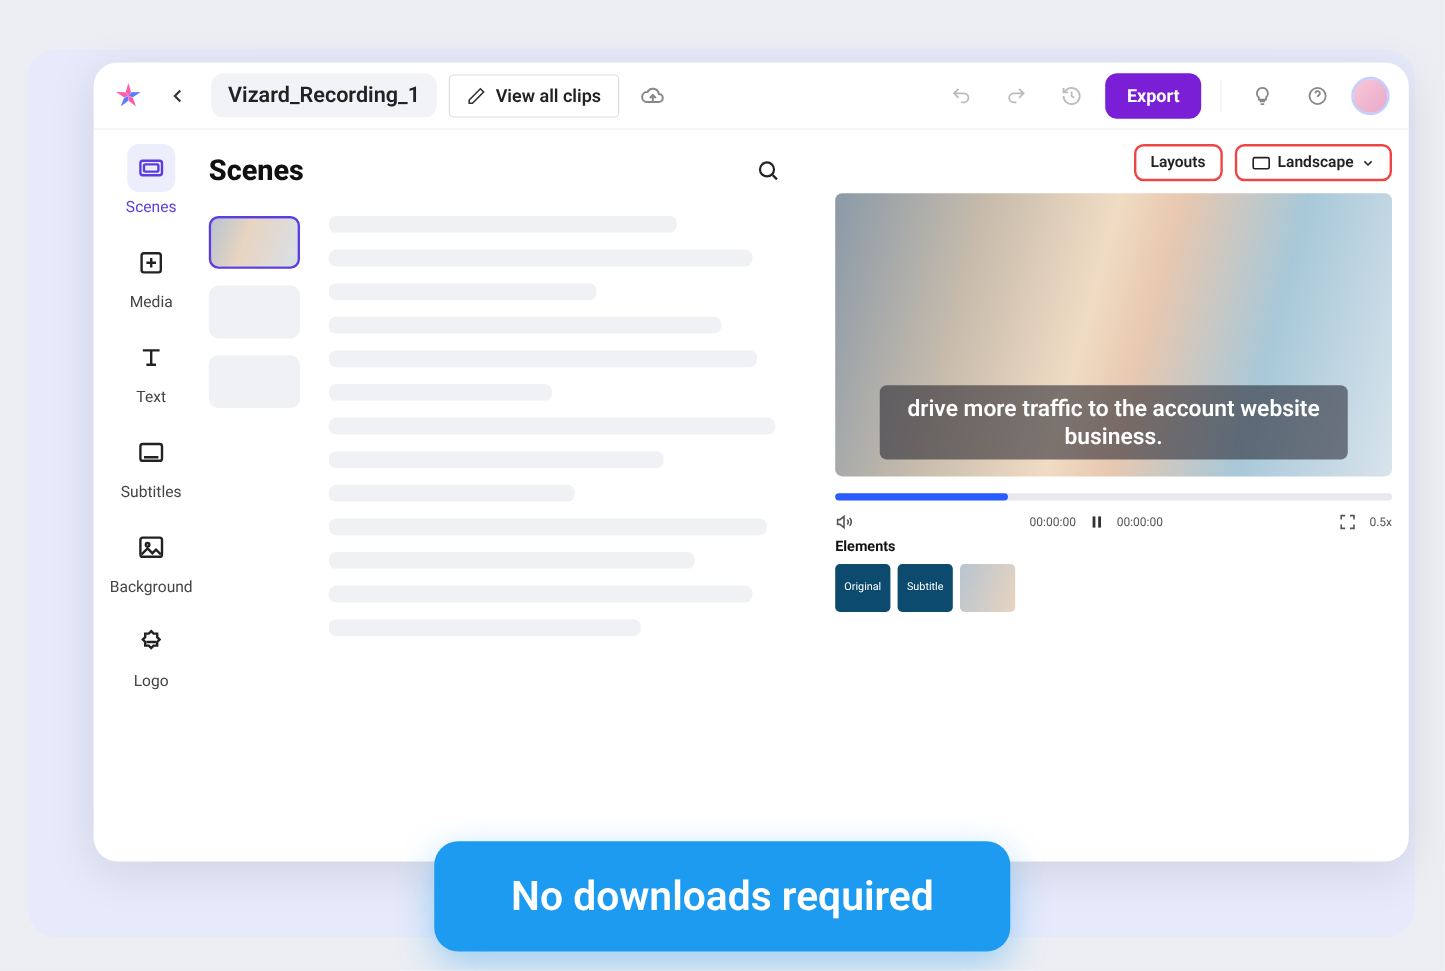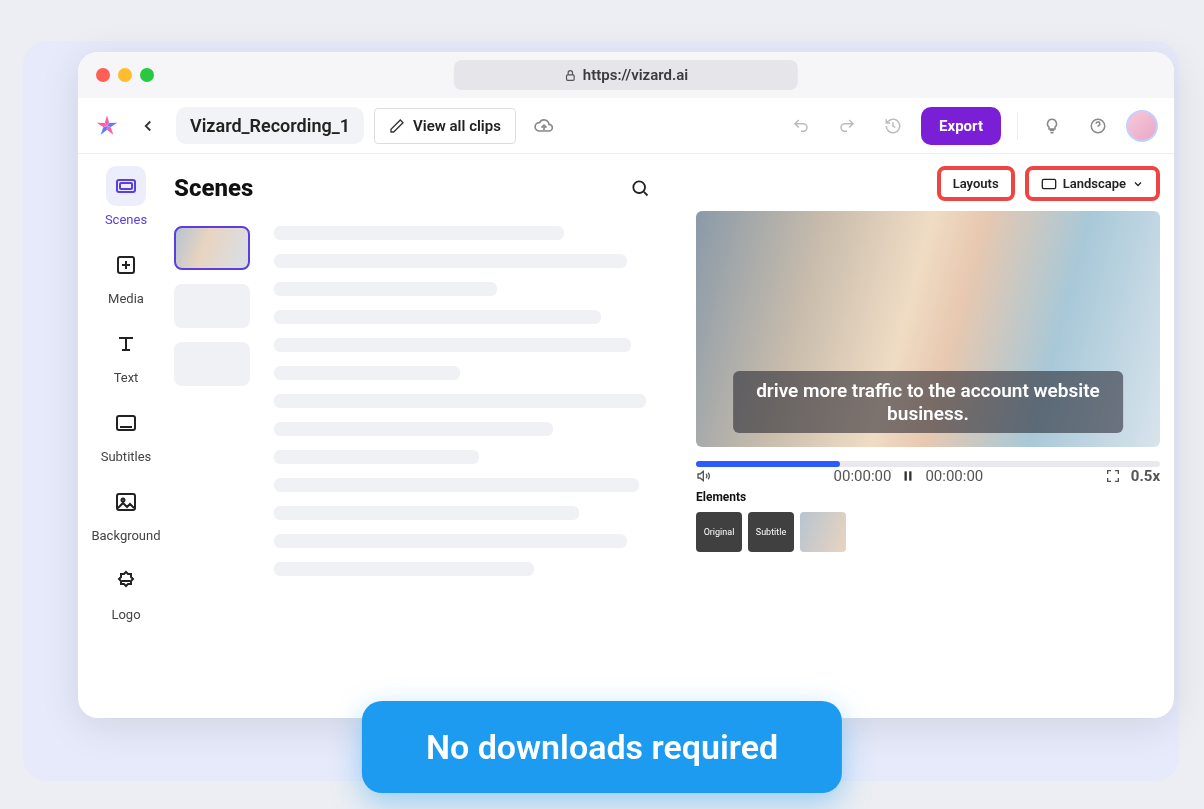--- a/index.html
+++ b/index.html
@@ -28,54 +28,40 @@
 .midhead{display:flex;align-items:center;justify-content:space-between;padding-right:8px}
 .midtitle{font-size:24px;font-weight:800;color:#111}
 .midcontent{display:flex;gap:20px;margin-top:20px}
 .thumbs{width:80px;display:flex;flex-direction:column;gap:14px}
 .thumb{width:76px;height:44px;border-radius:8px;background:#f0f1f4}
 .thumb.sel{border:2px solid #5b3de0;background:linear-gradient(110deg,#b8c4d0 0%,#e8d4c0 40%,#d8e0e8 100%)}
 .skel{flex:1;display:flex;flex-direction:column;gap:14px;padding-right:20px}
 .bar{height:14px;border-radius:6px;background:#f0f1f4}
 .preview{width:490px;padding:12px 14px 14px 12px;display:flex;flex-direction:column}
 .pvhead{display:flex;justify-content:flex-end;gap:10px;margin-bottom:10px}
-.pill{border:4px solid #ef4444;border-radius:8px;padding:6px 12px;font-size:13px;font-weight:600;color:#222;display:flex;align-items:center;gap:6px;cursor:pointer}
+.pill{border:2px solid #ef4444;border-radius:8px;padding:6px 12px;font-size:13px;font-weight:600;color:#222;display:flex;align-items:center;gap:6px;cursor:pointer}
 .video{position:relative;width:100%;height:236px;border-radius:6px;background:linear-gradient(105deg,#8a9aa8 0%,#c8bcac 25%,#f0dcc4 45%,#e8c8b0 55%,#a8c8d8 75%,#d8e4ec 100%);overflow:hidden}
 .caption{position:absolute;left:50%;bottom:14px;transform:translateX(-50%);background:rgba(30,30,40,0.55);color:#fff;padding:8px 16px;border-radius:6px;font-size:19px;font-weight:600;text-align:center;width:84%}
 .progress{height:6px;background:#e8e8ee;border-radius:3px;margin-top:14px;position:relative}
 .progfill{height:100%;width:31%;background:#2a5cff;border-radius:3px}
-.controls{display:flex;align-items:center;gap:10px;font-size:15px;color:#555}
+.controls{display:flex;align-items:center;gap:10px;margin-top:10px;font-size:10px;color:#555}
 .controls .grow{flex:1}
 .elhead{font-size:12px;font-weight:700;margin-top:5px;color:#111}
 .elrow{display:flex;gap:6px;margin-top:8px}
-.el{width:46px;height:40px;border-radius:4px;background:#404040;color:#fff;font-size:9px;display:flex;align-items:center;justify-content:center;position:relative}
+.el{width:46px;height:40px;border-radius:4px;background:#0c4a6e;color:#fff;font-size:9px;display:flex;align-items:center;justify-content:center;position:relative}
 .el.img{background:linear-gradient(110deg,#b8c4d0,#e8d4c0)}
 .banner{position:absolute;left:50%;bottom:16px;transform:translateX(-50%);background:#1d9bf0;color:#fff;font-size:34px;font-weight:600;padding:26px 64px;border-radius:20px;box-shadow:0 10px 30px rgba(29,155,240,0.4)}
 svg{display:block}
 </style>
 </head>
 <body>
 
 <div class="window"></div>
 
 <div class="browser">
-  <div class="titlebar">
-    <div class="traffic">
-      <div class="dot" style="background:#ff5f57"></div>
-      <div class="dot" style="background:#febc2e"></div>
-      <div class="dot" style="background:#28c840"></div>
-    </div>
-    <div class="urlbar">
-      <svg width="13" height="13" viewBox="0 0 24 24" fill="none" stroke="#555" stroke-width="2.2">
-          <rect x="5" y="11" width="14" height="10" rx="2"></rect>
-          <path d="M8 11V7a4 4 0 0 1 8 0v4"></path>
-        </svg>
-      <span>https://vizard.ai</span>
-    </div>
-  </div>
 
   <div class="toolbar">
     <svg class="logo" viewBox="0 0 24 24">
         <g transform="translate(12,12)">
           <path d="M0-10 L2-3 L0 0 L-2-3Z" fill="#ff5ca8"></path>
           <path d="M0-10 L2-3 L0 0 L-2-3Z" fill="#5b7cff" transform="rotate(72)"></path>
           <path d="M0-10 L2-3 L0 0 L-2-3Z" fill="#ff5ca8" transform="rotate(144)"></path>
           <path d="M0-10 L2-3 L0 0 L-2-3Z" fill="#5b7cff" transform="rotate(216)"></path>
           <path d="M0-10 L2-3 L0 0 L-2-3Z" fill="#ff5ca8" transform="rotate(288)"></path>
         </g>
@@ -250,21 +236,21 @@
         <span>00:00:00</span>
         <svg width="14" height="14" viewBox="0 0 24 24" fill="#333">
             <rect x="6" y="4" width="4" height="16"></rect>
             <rect x="14" y="4" width="4" height="16"></rect>
           </svg>
         <span>00:00:00</span>
         <div class="grow"></div>
         <svg width="16" height="16" viewBox="0 0 24 24" fill="none" stroke="#555" stroke-width="2">
             <path d="M4 9V4h5M20 9V4h-5M4 15v5h5M20 15v5h-5"></path>
           </svg>
-        <span style="font-weight:700">0.5x</span>
+        <span style="font-weight:400">0.5x</span>
       </div>
       <div class="elhead">Elements</div>
       <div class="elrow">
         <div class="el">Original</div>
         <div class="el">Subtitle</div>
         <div class="el img"></div>
       </div>
     </div>
   </div>
 </div>

